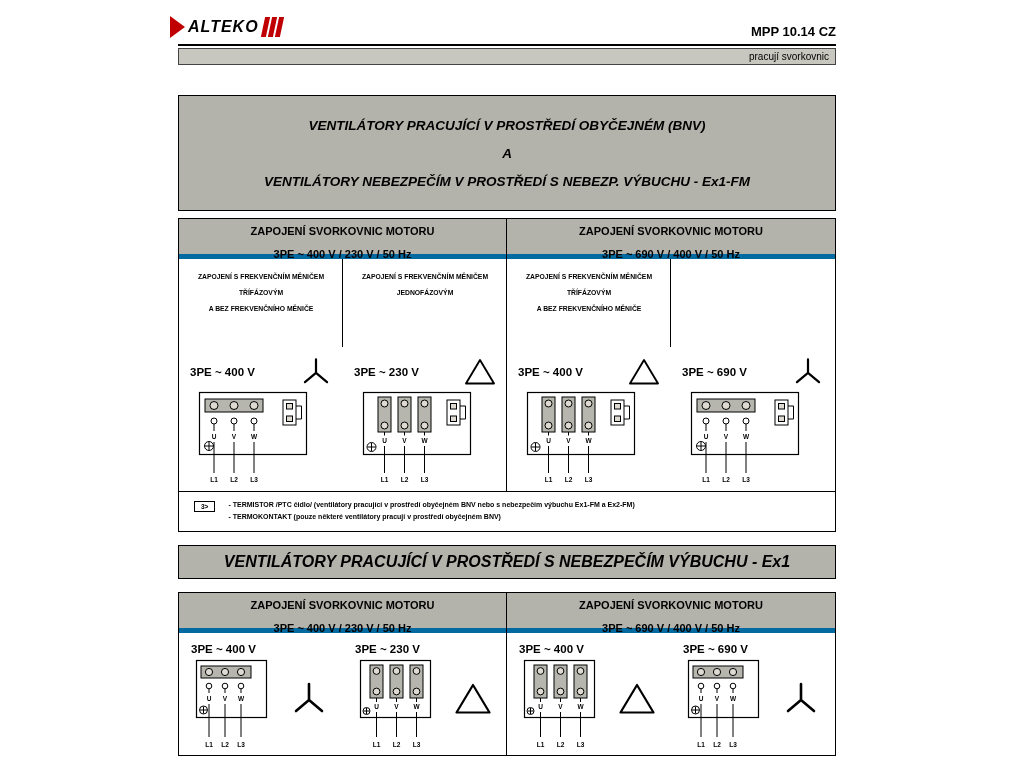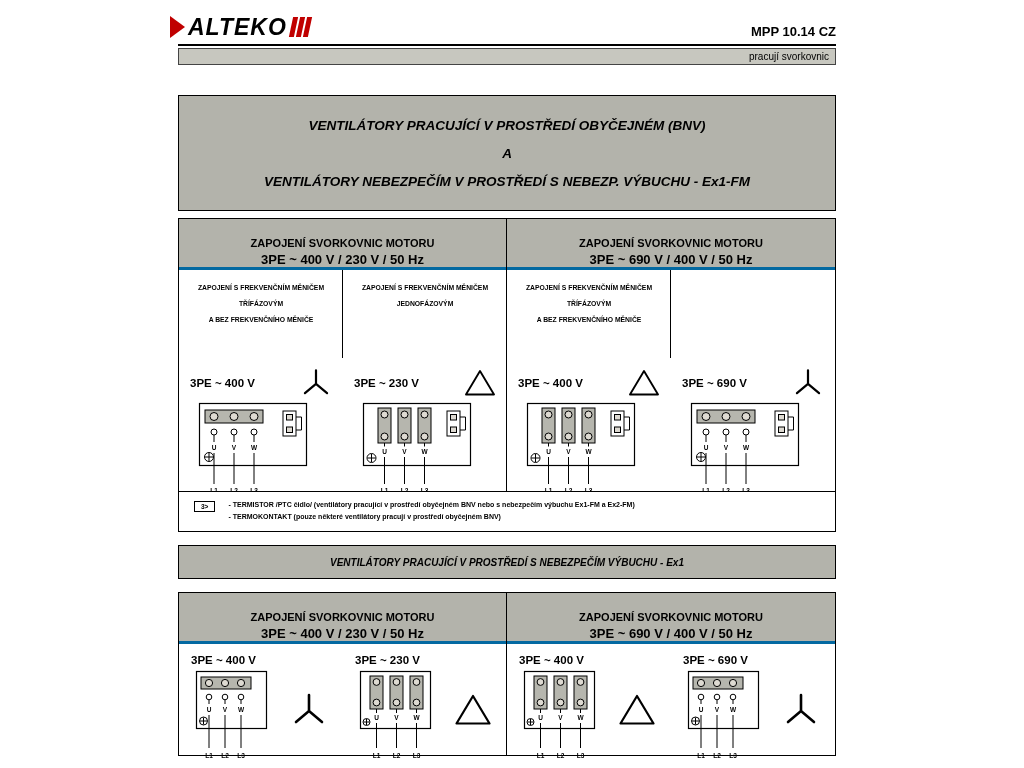--- a/index.html
+++ b/index.html
@@ -2,43 +2,43 @@
 <html><head>
 <meta charset="utf-8">
 <style>
   * { margin:0; padding:0; box-sizing:border-box; }
   html,body { width:1024px; height:768px; background:#fff; font-family:"Liberation Sans",sans-serif; color:#000; }
   .page { position:absolute; inset:0; background:#ffffff; overflow:hidden; }
 
   
   .logo { position:absolute; left:170px; top:13px; height:28px; display:flex; align-items:center; }
   .logo-tri { width:0; height:0; border-top:11px solid transparent; border-bottom:11px solid transparent; border-left:15px solid #c00000; margin-right:3px; }
-  .logo-text { font-weight:bold; font-style:italic; font-size:23px; letter-spacing:1px; }
+  .logo-text { font-weight:bold; font-style:italic; font-size:16px; letter-spacing:1px; }
   .logo-bars { display:flex; gap:2px; margin-left:4px; }
   .logo-bars i { display:block; width:5px; height:20px; background:#c00000; transform:skewX(-12deg); }
   .doc-code { position:absolute; left:178px; top:24px; width:658px; text-align:right; font-weight:bold; font-size:13px; }
   .rule { position:absolute; left:178px; top:44px; width:658px; height:2px; background:#000; }
   .subbar { position:absolute; left:178px; top:48px; width:658px; height:17px; background:#c7c7bf; border:1px solid #444; display:flex; align-items:center; justify-content:flex-end; padding-right:6px; font-size:10px; }
 
   
   .title1 { position:absolute; left:178px; top:95px; width:658px; height:116px; background:#b3b3ab; border:1px solid #000; display:flex; flex-direction:column; justify-content:center; gap:13px; font-weight:bold; font-style:italic; font-size:13.5px; text-align:center; }
-  .title2 { position:absolute; left:178px; top:545px; width:658px; height:34px; background:#b3b3ab; border:1px solid #000; display:flex; justify-content:center; align-items:center; font-weight:bold; font-style:italic; font-size:10px; }
+  .title2 { position:absolute; left:178px; top:545px; width:658px; height:34px; background:#b3b3ab; border:1px solid #000; display:flex; justify-content:center; align-items:center; font-weight:bold; font-style:italic; font-size:16px; }
 
   
   .table1 { position:absolute; left:178px; top:218px; width:658px; height:314px; border:1px solid #000; background:#fff; }
   .table2 { position:absolute; left:178px; top:592px; width:658px; height:164px; border:1px solid #000; background:#fff; }
   .half { position:absolute; top:0; width:328px; height:272px; }
   .half.l { left:0; border-right:1px solid #000; }
   .half.r { left:328px; }
   .half2 { position:absolute; top:0; width:328px; height:162px; }
   .half2.l { left:0; border-right:1px solid #000; }
   .half2.r { left:328px; }
-  .hdr { height:51px; background:#b3b3ab; border-bottom:3px solid #0369a1; text-align:center; padding-top:18px; }
+  .hdr { height:40px; background:#b3b3ab; border-bottom:5px solid #0369a1; text-align:center; padding-top:6px; }
   .hdr .h1 { font-weight:bold; font-size:11px; }
-  .hdr .h2 { font-weight:bold; font-size:13px; margin-top:3px; }
+  .hdr .h2 { font-weight:bold; font-size:11px; margin-top:11px; }
 
   .brow { position:relative; height:232px; }
   .brow2 { position:relative; height:122px; }
   .subdiv { position:absolute; left:163px; top:0; width:1px; height:88px; background:#000; }
   .dcell { position:absolute; top:0; width:164px; height:232px; }
   .dcell.c1 { left:0; } .dcell.c2 { left:164px; }
   .dcell2 { position:absolute; top:0; width:164px; height:122px; }
   .dcell2.c1 { left:0; } .dcell2.c2 { left:164px; }
 
   .sh { position:absolute; top:10px; left:2px; right:2px; text-align:center; font-size:6.8px; font-weight:bold; line-height:16px; }

